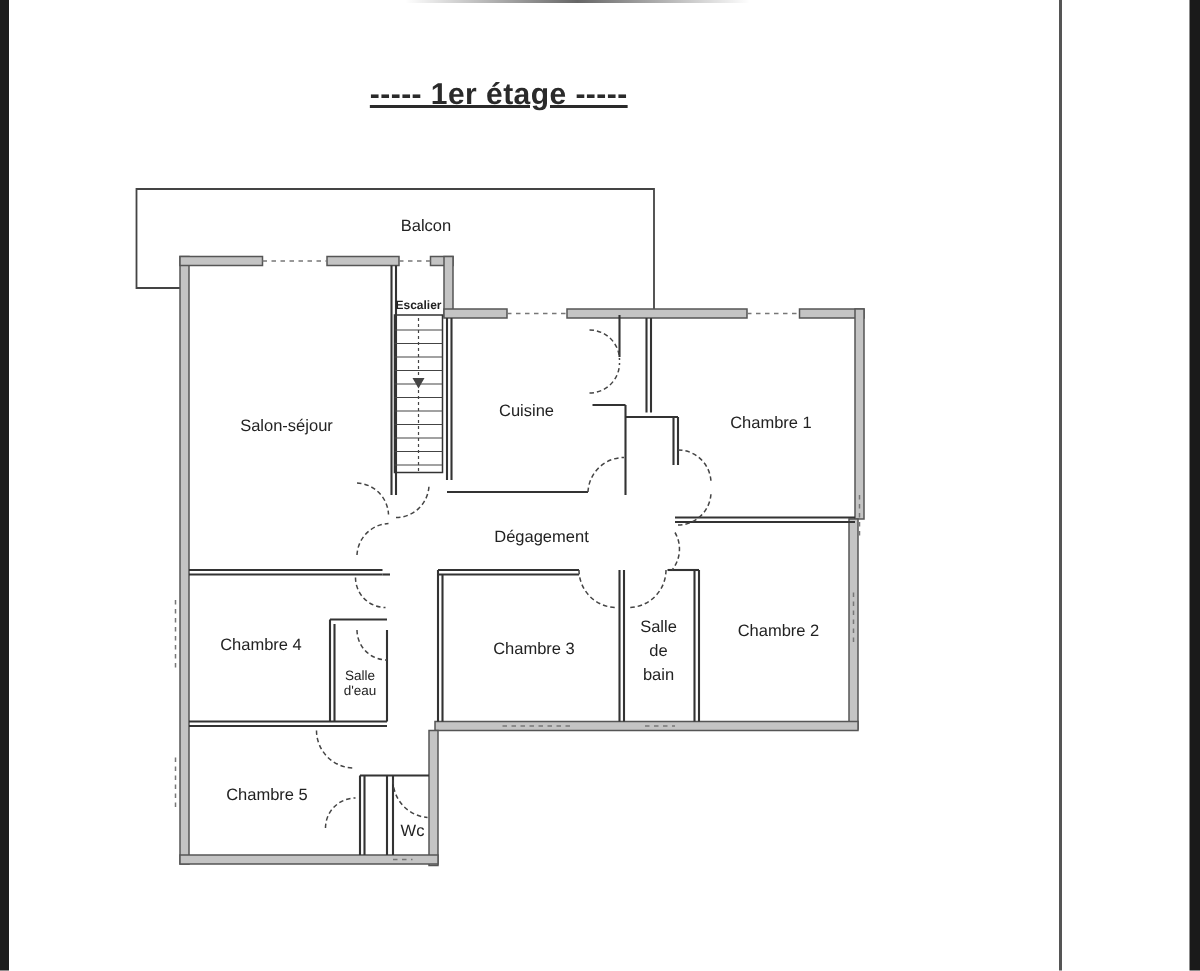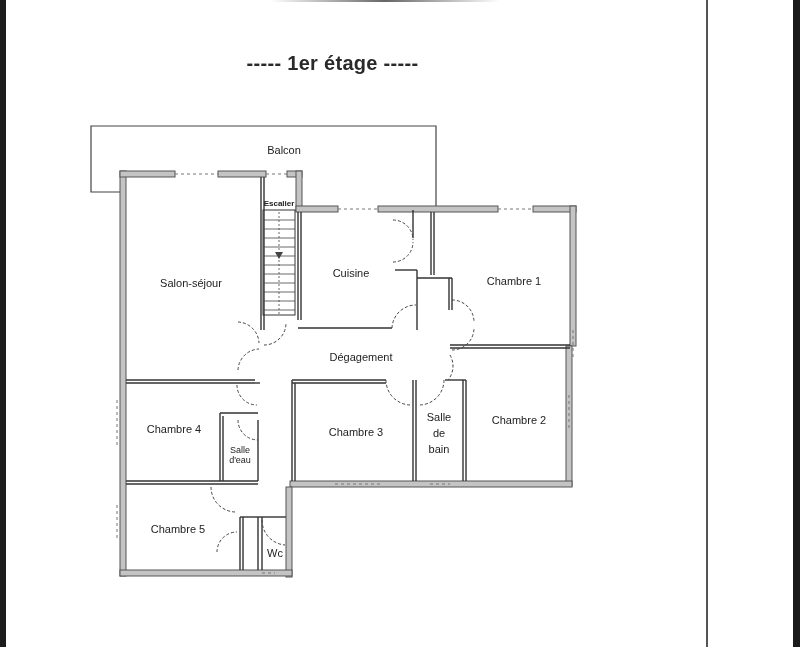--- a/index.html
+++ b/index.html
@@ -8,21 +8,21 @@
       background: #ffffff;
       font-family: "Liberation Sans", sans-serif;
     }
     .edge-left { position: absolute; left: 0; top: 0; width: 6px; height: 647px; background: #1c1c1c; }
     .edge-right { position: absolute; right: 0; top: 0; width: 7px; height: 647px; background: #1a1a1a; }
     .page-line { position: absolute; left: 706px; top: 0; width: 2px; height: 647px; background: #555; }
     .top-shadow { position: absolute; left: 270px; top: 0; width: 230px; height: 2px;
       background: linear-gradient(90deg, rgba(0,0,0,0), rgba(0,0,0,0.6), rgba(0,0,0,0)); }
     .title {
       position: absolute; left: 0; top: 52px; width: 665px; text-align: center;
-      font-size: 20px; font-weight: bold; color: #2a2a2a; letter-spacing: 0.3px;
+      font-size: 20px; font-weight: bold; color: #2a2a2a; letter-spacing: 0.3px; text-decoration: underline;
     }
     svg.plan { position: absolute; left: 0; top: 0; }
     .room-label { font-family: "Liberation Sans", sans-serif; font-size: 11px; fill: #222; }
     .small-label { font-family: "Liberation Sans", sans-serif; font-size: 8px; fill: #222; font-weight: bold; }
   </style>
 </head>
 <body>
 
 <div class="edge-left"></div>
 <div class="edge-right"></div>

